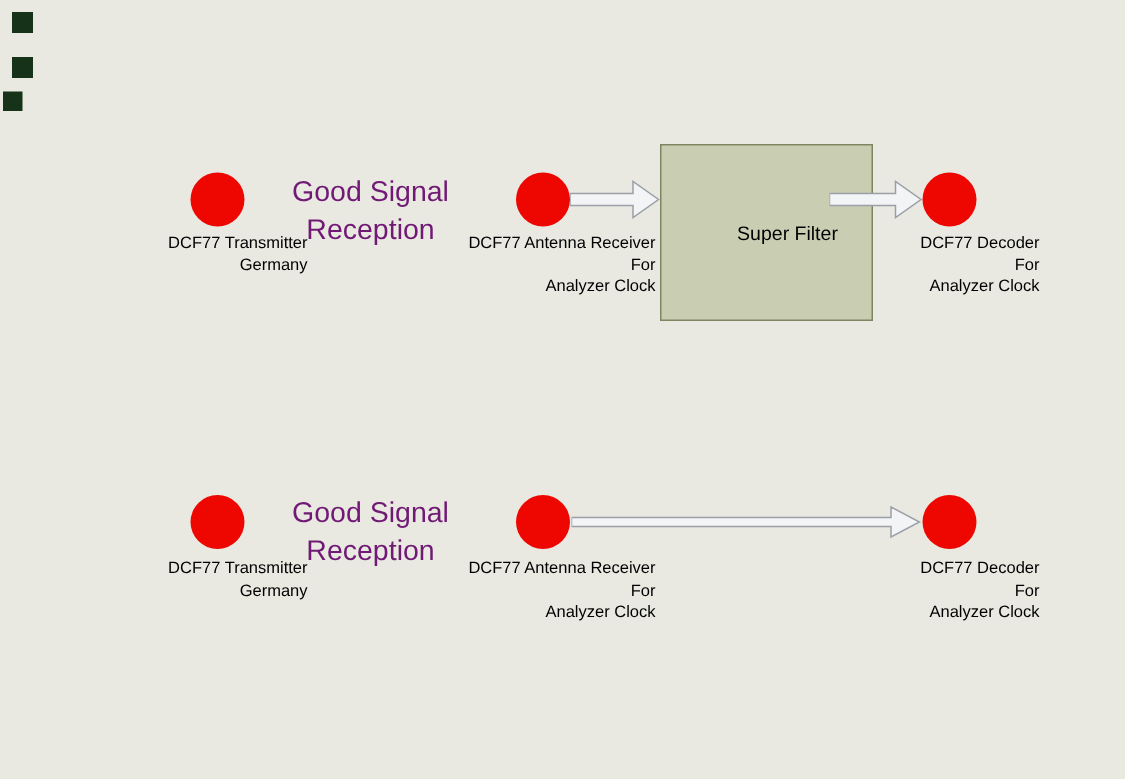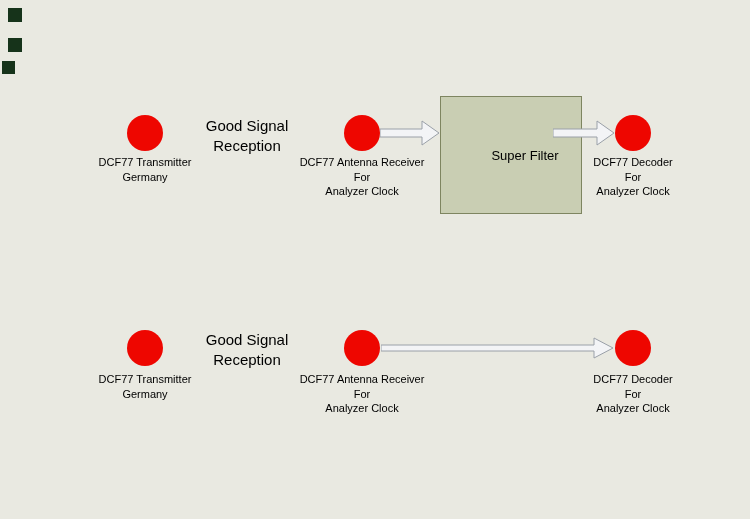--- a/index.html
+++ b/index.html
@@ -14,25 +14,25 @@
   .corner{position:absolute;background:#16331a;}
   .corner.s1{left:8px;top:8px;width:14px;height:14px;}
   .corner.s2{left:8px;top:38px;width:14px;height:14px;}
   .corner.s3{left:2px;top:61px;width:13px;height:13px;}
 
   .node{
     position:absolute;width:36px;height:36px;border-radius:50%;
     background:#ee0600;
   }
   .label{
-    position:absolute;text-align:center;font-size:11px;line-height:1.32;color:#000;
+    position:absolute;text-align:right;font-size:11px;line-height:1.32;color:#000;
   }
   .label span{display:block;}
   .reception{
-    position:absolute;text-align:center;font-size:15px;line-height:1.32;color:#000000;
+    position:absolute;text-align:center;font-size:19px;line-height:1.32;color:#701a75;
   }
   .reception span{display:block;}
   .filter-box{
     position:absolute;left:440px;top:96px;width:112px;height:116px;
     background:#c9ceb3;border:1px solid #7e8560;
     display:flex;align-items:center;justify-content:center;
     font-size:13px;
     padding-left:28px;
   }
   svg.arrow{position:absolute;display:block;}

